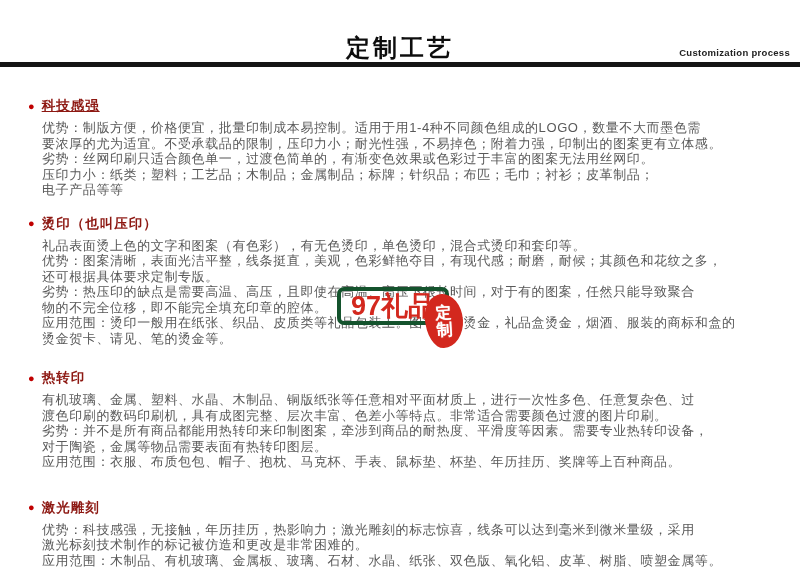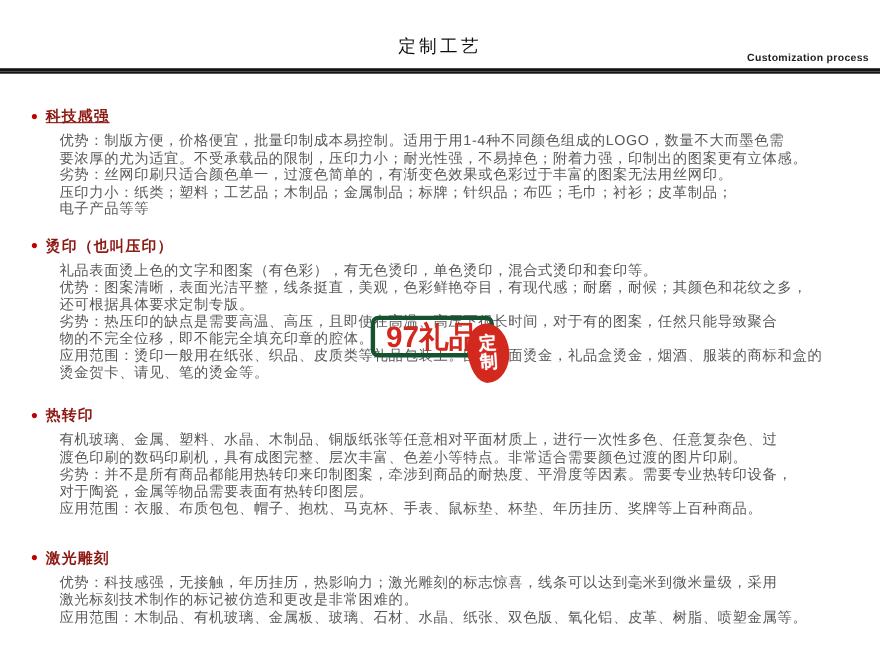--- a/index.html
+++ b/index.html
@@ -11,22 +11,22 @@
     background: #ffffff;
     overflow: hidden;
     font-family: "Liberation Sans", "DejaVu Sans", sans-serif;
   }
   
   .header { position: relative; height: 62px; }
   .page-title {
     position: absolute;
     top: 32px; left: 0; right: 0;
     text-align: center;
-    font-size: 16px;
-    font-weight: normal;
+    font-size: 24px;
+    font-weight: bold;
     color: #0d0d0d;
     letter-spacing: 3px;
   }
   .page-subtitle {
     position: absolute;
     right: 10px; top: 47px;
     font-size: 9.5px;
     font-weight: bold;
     color: #222222;
     letter-spacing: 0.3px;
@@ -51,21 +51,21 @@
     margin-right: 7px;
     line-height: 1;
   }
   .section-title {
     font-size: 13.5px;
     font-weight: bold;
     color: #8d1812;
     letter-spacing: 1px;
   }
   .section-title.underlined { text-decoration: underline; }
-  .section-body { margin-left: 26px; }
+  .section-body { margin-left: 14px; }
   .body-line {
     font-size: 13px;
     line-height: 15.5px;
     color: #595959;
     letter-spacing: 0.6px;
     white-space: nowrap;
   }
   
   .watermark { position: absolute; left: 337px; top: 266px; width: 130px; height: 86px; }
   .wm-box {

